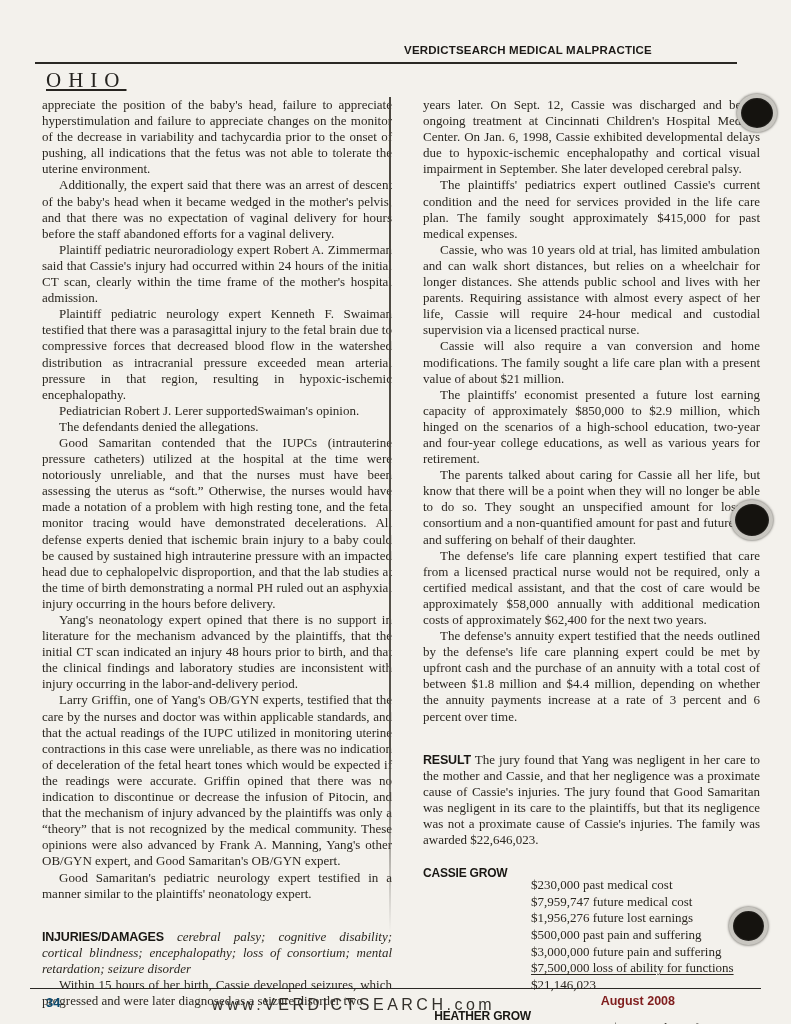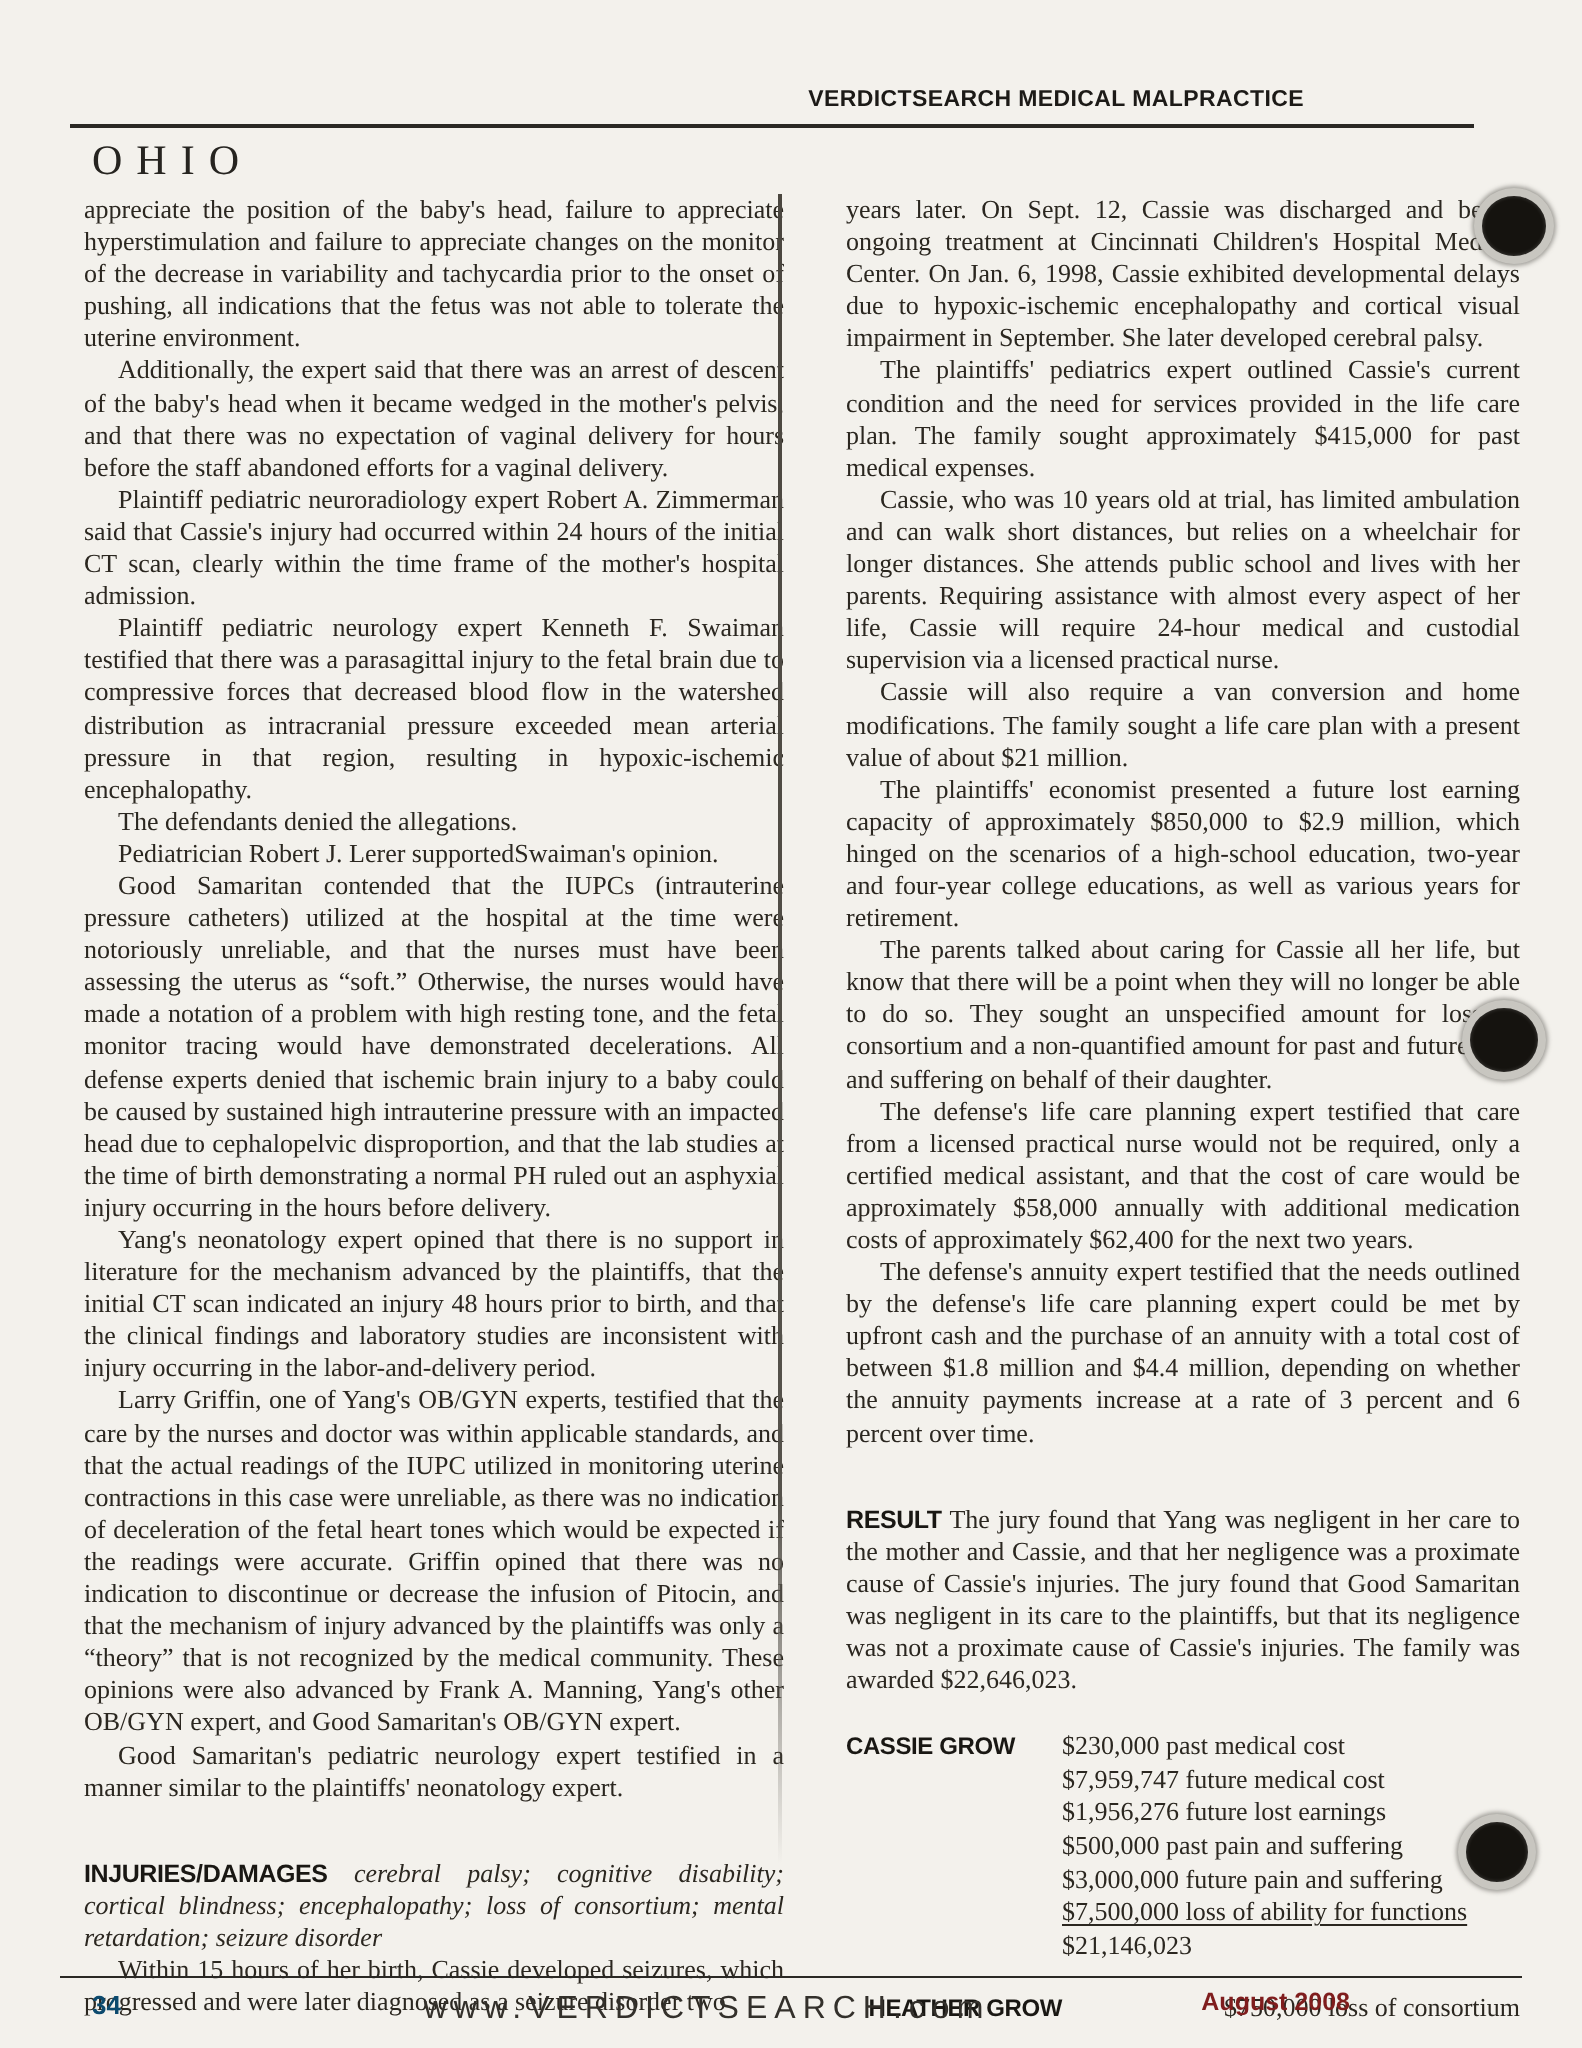--- a/index.html
+++ b/index.html
@@ -26,21 +26,21 @@
     font-weight:bold;font-size:11.5px;letter-spacing:.2px;
     color:#1c1a17;
   }
   .header-rule{
     position:absolute;top:62px;left:35px;width:702px;height:0;
     border-top:2px solid #2a2824;
   }
   .section-heading{
     position:absolute;top:68px;left:46px;
     font-family:"Liberation Serif",serif;
-    font-size:21px;letter-spacing:7px;color:#262420;
+    font-size:21px;letter-spacing:7px;color:#262420;text-decoration:underline;
   }
   
   .body-wrap{
     position:absolute;top:97px;left:42px;width:718px;height:888px;
     display:flex;
   }
   .col{width:350px;box-sizing:border-box;}
   .col-left{margin-right:18px;}
   .col-right{margin-left:13px;width:337px;}
   .column-divider{
@@ -64,21 +64,21 @@
   
   .awards{margin-top:17px;}
   .award-group{display:flex;margin-top:0;}
   .award-group + .award-group{margin-top:15px;text-align:right;}
   .award-name{
     width:108px;flex:0 0 108px;
     font-family:"Liberation Sans",sans-serif;
     font-weight:bold;font-size:12px;letter-spacing:-.2px;
     color:#191713;padding-top:1px;
   }
-  .award-lines{flex:1;}
+  .award-lines{flex:1;margin-top:12px;}
   .award-line{
     font-size:13px;line-height:16.6px;color:#2b2720;
   }
   .award-line.underline{text-decoration:underline;text-underline-offset:2px;}
   
   .footer-rule{
     position:absolute;left:30px;top:988px;width:731px;height:0;
     border-top:1.6px solid #2a2824;
   }
   .page-number{
@@ -113,22 +113,22 @@
   <div class="header-rule"></div>
   <div class="section-heading">OHIO</div>
 
   <div class="body-wrap">
     <div class="column-divider"></div>
     <div class="col col-left">
         <p class="para"><span class="">appreciate the position of the baby's head, failure to appreciate hyperstimulation and failure to appreciate changes on the monitor of the decrease in variability and tachycardia prior to the onset of pushing, all indications that the fetus was not able to tolerate the uterine environment.</span></p>
         <p class="para indent"><span class="">Additionally, the expert said that there was an arrest of descent of the baby's head when it became wedged in the mother's pelvis, and that there was no expectation of vaginal delivery for hours before the staff abandoned efforts for a vaginal delivery.</span></p>
         <p class="para indent"><span class="">Plaintiff pediatric neuroradiology expert Robert A. Zimmerman said that Cassie's injury had occurred within 24 hours of the initial CT scan, clearly within the time frame of the mother's hospital admission.</span></p>
         <p class="para indent"><span class="">Plaintiff pediatric neurology expert Kenneth F. Swaiman testified that there was a parasagittal injury to the fetal brain due to compressive forces that decreased blood flow in the watershed distribution as intracranial pressure exceeded mean arterial pressure in that region, resulting in hypoxic-ischemic encephalopathy.</span></p>
+        <p class="para indent"><span class="">Pediatrician Robert J. Lerer supportedSwaiman's opinion.</span></p>
         <p class="para indent"><span class="">The defendants denied the allegations.</span></p>
-        <p class="para indent"><span class="">Pediatrician Robert J. Lerer supportedSwaiman's opinion.</span></p>
         <p class="para indent"><span class="">Good Samaritan contended that the IUPCs (intrauterine pressure catheters) utilized at the hospital at the time were notoriously unreliable, and that the nurses must have been assessing the uterus as “soft.” Otherwise, the nurses would have made a notation of a problem with high resting tone, and the fetal monitor tracing would have demonstrated decelerations. All defense experts denied that ischemic brain injury to a baby could be caused by sustained high intrauterine pressure with an impacted head due to cephalopelvic disproportion, and that the lab studies at the time of birth demonstrating a normal PH ruled out an asphyxial injury occurring in the hours before delivery.</span></p>
         <p class="para indent"><span class="">Yang's neonatology expert opined that there is no support in literature for the mechanism advanced by the plaintiffs, that the initial CT scan indicated an injury 48 hours prior to birth, and that the clinical findings and laboratory studies are inconsistent with injury occurring in the labor-and-delivery period.</span></p>
         <p class="para indent"><span class="">Larry Griffin, one of Yang's OB/GYN experts, testified that the care by the nurses and doctor was within applicable standards, and that the actual readings of the IUPC utilized in monitoring uterine contractions in this case were unreliable, as there was no indication of deceleration of the fetal heart tones which would be expected if the readings were accurate. Griffin opined that there was no indication to discontinue or decrease the infusion of Pitocin, and that the mechanism of injury advanced by the plaintiffs was only a “theory” that is not recognized by the medical community. These opinions were also advanced by Frank A. Manning, Yang's other OB/GYN expert, and Good Samaritan's OB/GYN expert.</span></p>
         <p class="para indent"><span class="">Good Samaritan's pediatric neurology expert testified in a manner similar to the plaintiffs' neonatology expert.</span></p>
         <p class="para gap"><span class="inline-label">INJURIES/DAMAGES</span> <span class="ital">cerebral palsy; cognitive disability; cortical blindness; encephalopathy; loss of consortium; mental retardation; seizure disorder</span></p>
         <p class="para indent"><span class="">Within 15 hours of her birth, Cassie developed seizures, which progressed and were later diagnosed as a seizure disorder two</span></p>
       </div>
     <div class="col col-right">
       <div>
           <p class="para"><span class="">years later. On Sept. 12, Cassie was discharged and began ongoing treatment at Cincinnati Children's Hospital Medical Center. On Jan. 6, 1998, Cassie exhibited developmental delays due to hypoxic-ischemic encephalopathy and cortical visual impairment in September. She later developed cerebral palsy.</span></p>

